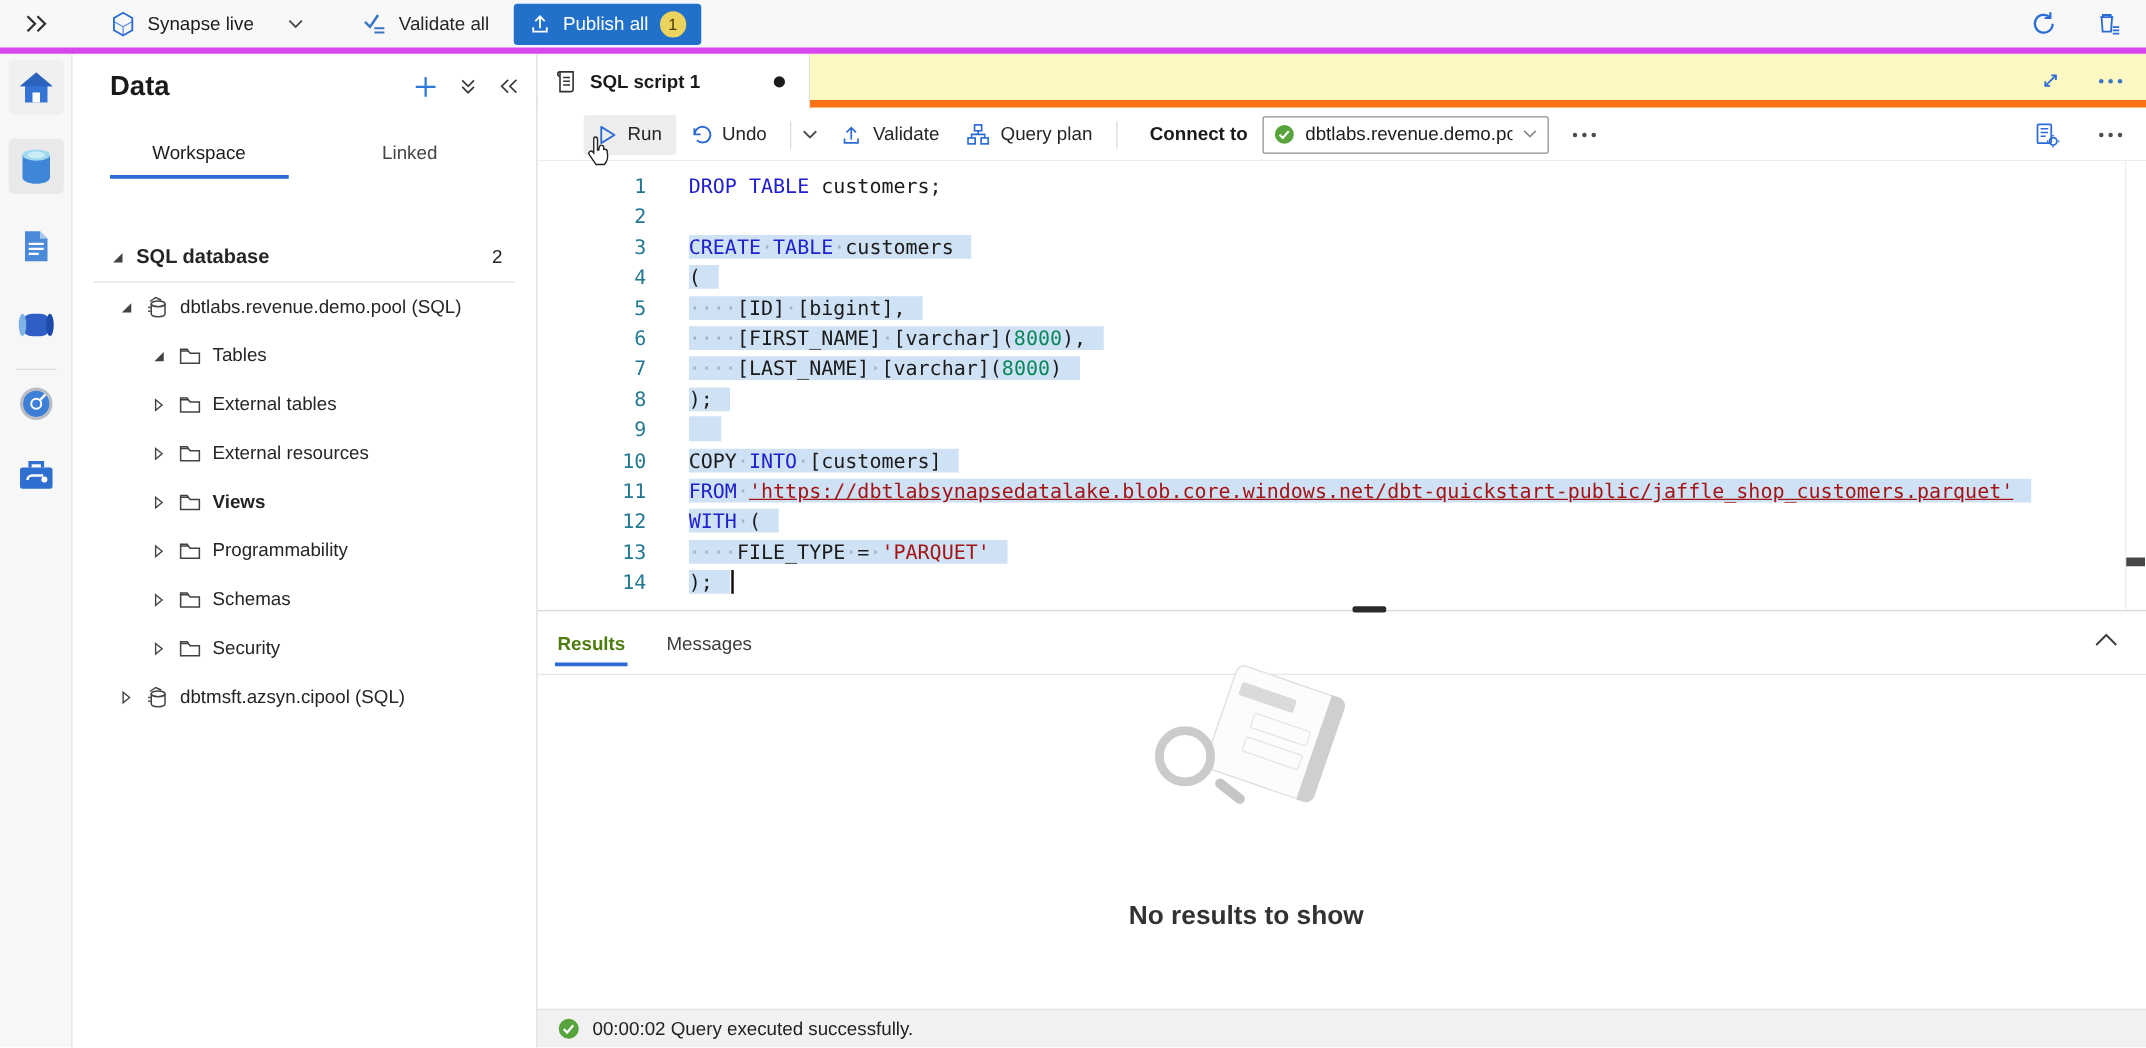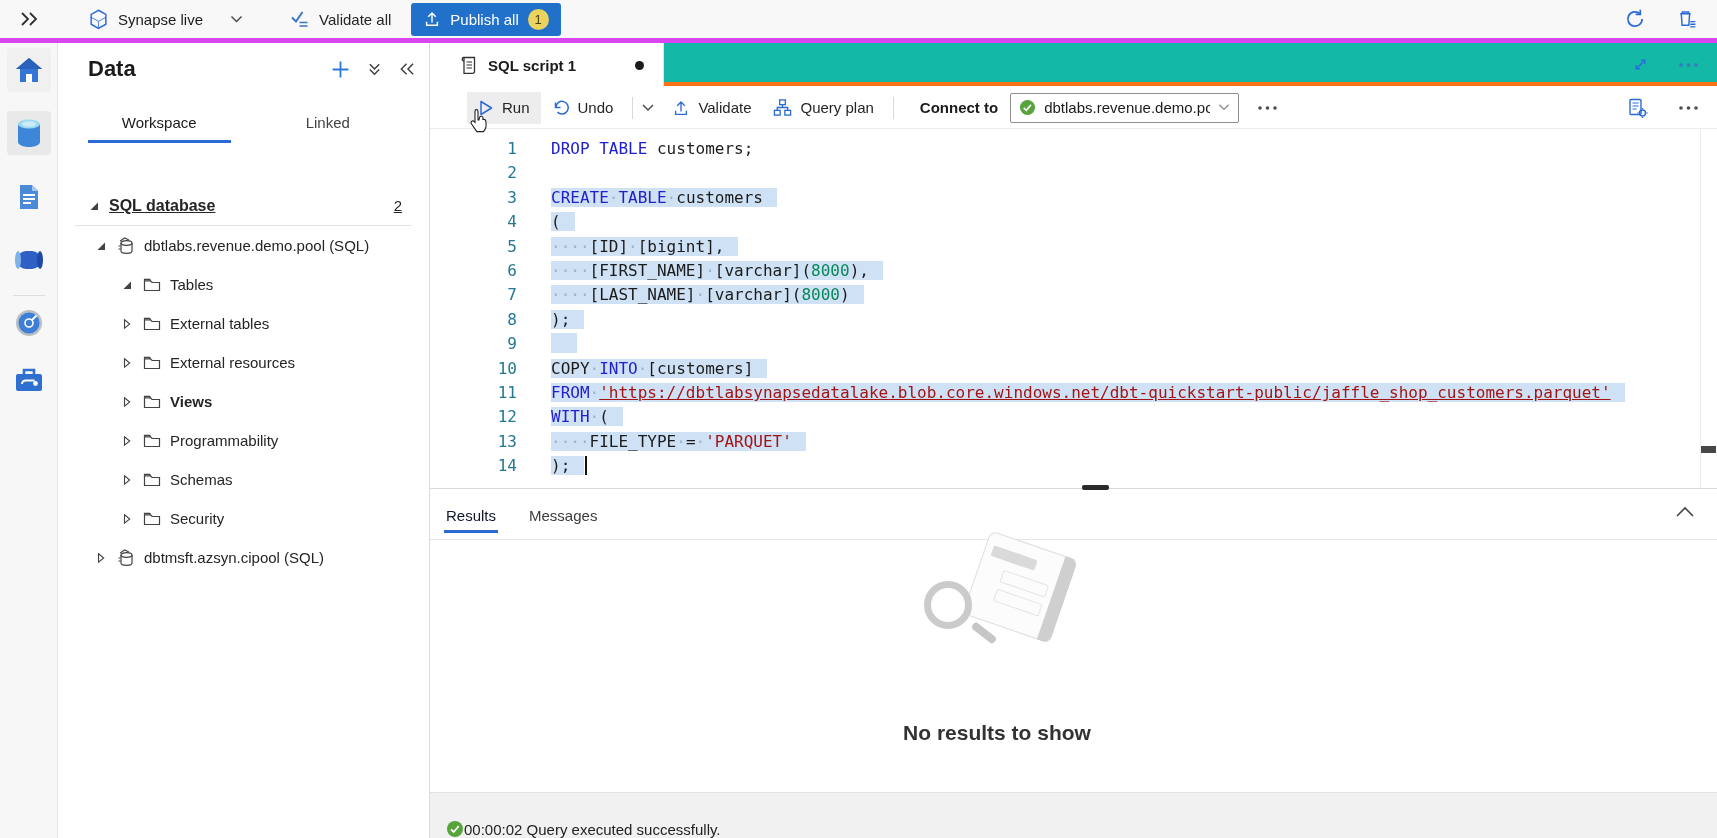--- a/index.html
+++ b/index.html
@@ -42,21 +42,21 @@
   .trow{display:flex;align-items:center;height:39px;cursor:pointer}
   .tch{width:12px;height:12px;flex:0 0 12px;margin-right:9px}
   .tico{width:20px;height:20px;flex:0 0 20px;margin-right:8px}
   .tlabel{font-size:15px;color:#252525;white-space:nowrap}
   .trow.root .tlabel{font-weight:600;font-size:16px}
   .tcount{margin-left:auto;margin-right:27px;font-size:15px;color:#252525}
   .tsep{height:1px;background:#e4e4e4;margin:0 17px}
 
   
   .main{position:absolute;top:43px;left:430px;right:0;bottom:0;background:#fff}
-  .tabbar{position:absolute;top:0;left:16px;right:0;height:43px;background:#14b8a6;border-bottom:4px solid #f97316}
+  .tabbar{position:absolute;top:0;left:0;right:0;height:43px;background:#fef9c3;border-bottom:6px solid #f97316}
   .tab-active{position:absolute;left:0;top:0;width:218px;height:44px;background:#fff;border-right:1px solid #e2e2e2;display:flex;align-items:center;padding:0 13px;gap:10px;z-index:2}
   .tab-label{font-size:15px;font-weight:600;color:#1b1b1b;white-space:nowrap}
   .dirty-dot{width:9px;height:9px;border-radius:50%;background:#1b1b1b;margin-left:auto;margin-right:6px}
   .tabbar-right{position:absolute;right:18px;top:0;height:43px;display:flex;align-items:center;gap:29px}
 
   .toolbar{position:absolute;top:44px;left:0;right:0;height:42px;background:#fff;border-bottom:1px solid #ececec;display:flex;align-items:center;padding-left:37px}
   .tbtn{display:flex;align-items:center;gap:8px;padding:7px 11px;border-radius:2px;cursor:pointer;color:#252525;font-size:15px}
   .tbtn.hovered{background:#ededed}
   .tdivider{width:1px;height:22px;background:#d9d9d9;margin:0 8px}
   .connect-label{font-weight:600;margin:0 12px 0 18px;color:#1b1b1b}
@@ -82,35 +82,35 @@
   .ruler{position:absolute;right:0;top:0;bottom:0;width:17px;border-left:1px solid #ededed;background:#fff}
   .ruler-thumb{position:absolute;right:1px;top:317px;width:15px;height:7px;background:#474747}
 
   .splitter{position:absolute;top:445px;left:0;right:0;height:3px;background:#fff;border-top:1px solid #d8d8d8}
   .grip{position:absolute;left:652px;top:-4px;width:27px;height:5px;background:#2a2a2a;border-radius:2px;cursor:row-resize}
 
   
   .results{position:absolute;top:448px;left:0;right:0;bottom:0;background:#fff}
   .rtabs{position:relative;height:49px;border-bottom:1px solid #e6e6e6;display:flex;align-items:center;padding-left:16px;gap:33px}
   .rtab{font-size:15px;color:#3c3c3c;position:relative;height:100%;display:flex;align-items:center;cursor:pointer}
-  .rtab.selected{font-weight:400;color:#0f172a}
+  .rtab.selected{font-weight:700;color:#4d7c0f}
   .rtab.selected::after{content:"";position:absolute;left:-2px;right:-2px;bottom:6px;height:3px;background:#2b6bd6}
   .rcollapse{position:absolute;right:22px;top:14px;cursor:pointer}
   .rempty{position:absolute;top:54px;left:167px;width:800px;text-align:center}
   .illu{position:relative;width:190px;height:112px;margin:0 auto}
   .illu-card{position:absolute;left:72px;top:-2px;width:92px;height:88px;background:#fcfcfc;border:1px solid #dedede;border-radius:7px;transform:rotate(19deg)}
   .illu-band{position:absolute;right:-1px;top:-1px;bottom:-1px;width:13px;background:#cfcfcf;border-radius:0 7px 7px 0}
   .illu-bar{position:absolute;left:7px;top:12px;width:46px;height:11px;background:#dadada;border-radius:2px}
   .illu-row1{position:absolute;right:18px;top:32px;width:48px;height:13px;border:1px solid #e4e4e4;border-radius:2px}
   .illu-row2{position:absolute;right:18px;top:52px;width:48px;height:13px;border:1px solid #e4e4e4;border-radius:2px}
   .illu-mag{position:absolute;left:22px;top:36px;width:48px;height:48px;border:7px solid #cbcbcb;border-radius:50%;background:#fff}
   .illu-handle{position:absolute;left:68px;top:84px;width:28px;height:8px;background:#c6c6c6;border-radius:4px;transform:rotate(38deg)}
   .rtitle{margin-top:64px;font-size:21px;font-weight:700;color:#323232}
   .rsub{margin-top:13px;font-size:15px;color:#3c3c3c}
-  .statusbar{position:absolute;left:0;right:0;bottom:0;height:46px;background:#f1f1f1;border-top:1px solid #e2e2e2;display:flex;align-items:flex-end;padding-left:16px;}
+  .statusbar{position:absolute;left:0;right:0;bottom:0;height:31px;background:#f1f1f1;border-top:1px solid #e2e2e2;display:flex;align-items:center;padding-left:16px;gap:10px}
   .status-text{font-size:15px;color:#222}
 
   .hand-cursor{position:absolute;left:468px;top:108px;z-index:60;pointer-events:none}
 </style>
 </head>
 <body>
 
 <div class="topbar">
   <div class="rail-expand">
     <svg width="19" height="16" viewBox="0 0 19 16">
@@ -219,21 +219,21 @@
   </div>
   <div class="dp-tabs">
     <div class="dp-tab selected">
         <span>Workspace</span>
       </div>
     <div class="dp-tab">
         <span>Linked</span>
       </div>
   </div>
   <div class="tree" id="tree">
-      <div class="trow root" style="padding-left: 30px; text-decoration: underline;">
+      <div class="trow root" style="padding-left: 30px;">
         <svg class="tch" viewBox="0 0 12 12">
           <path d="M10 2.5v7.5H2.5z" fill="#424242"></path>
         </svg>
         <span class="tlabel">SQL database</span>
         <span class="tcount">2</span>
       </div>
       <div class="tsep"></div>
       <div class="trow" style="padding-left: 37px;">
         <svg class="tch" viewBox="0 0 12 12">
           <path d="M10 2.5v7.5H2.5z" fill="#424242"></path>

